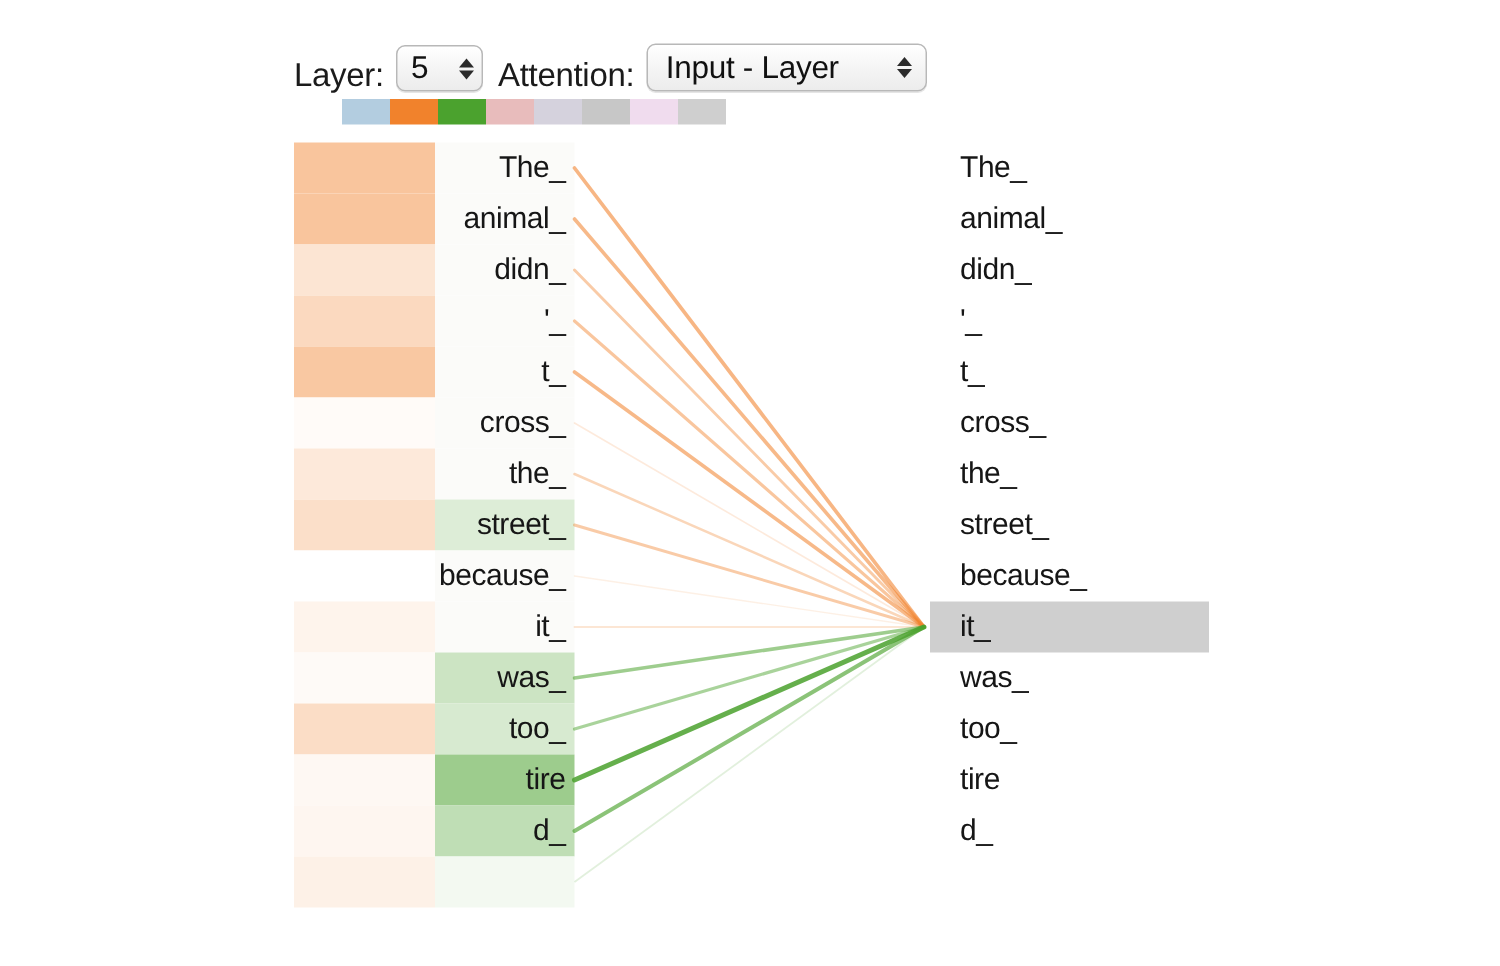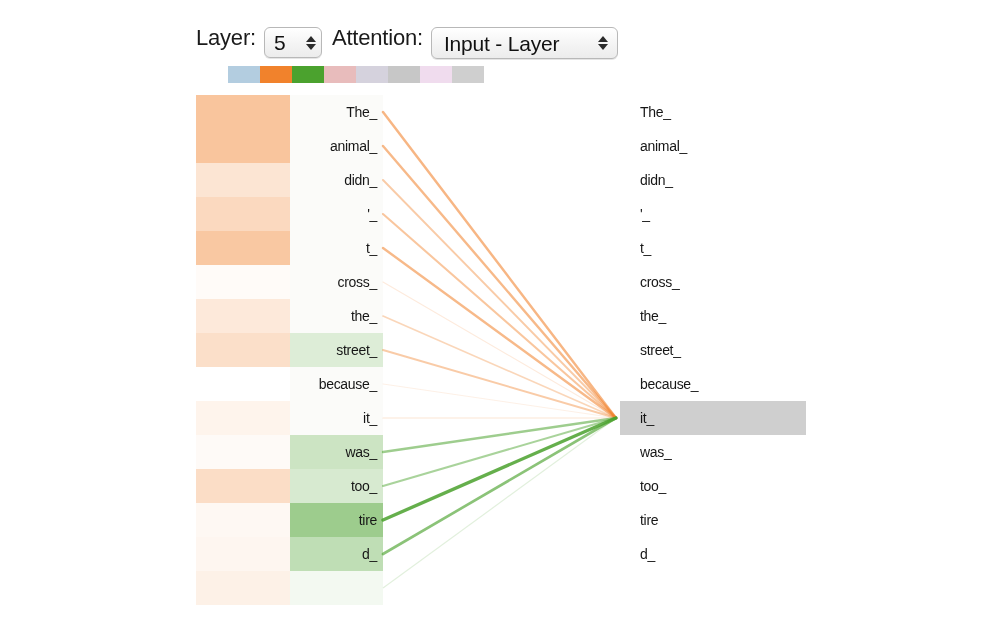--- a/index.html
+++ b/index.html
@@ -13,21 +13,21 @@
     -webkit-font-smoothing:antialiased;
   }
   #root{position:absolute;left:0;top:0;width:1000px;height:644px;}
 
   
   .controls{
     position:absolute;
     left:196px; top:27px;
     height:34px;
     display:flex;
-    align-items:flex-start;
+    align-items:flex-end;
     gap:0px;
     white-space:nowrap;
   }
   .ctrl-label{
     font-size:22px;
     color:#1b1b1b;
     letter-spacing:-0.2px;
     line-height:1;
     padding-right:8px;
   }
@@ -107,21 +107,21 @@
     position:absolute;
     left:0;
     width:100%;
     box-sizing:border-box;
   }
   .tok{
     position:absolute;
     box-sizing:border-box;
     display:flex;
     align-items:center;
-    font-size:14px;
+    font-size:20px;
     color:#161616;
     letter-spacing:-0.3px;
     white-space:nowrap;
   }
   .tok.left{
     left:0;width:93px;
     justify-content:flex-end;
     padding-right:6px;
   }
   .tok.right{

